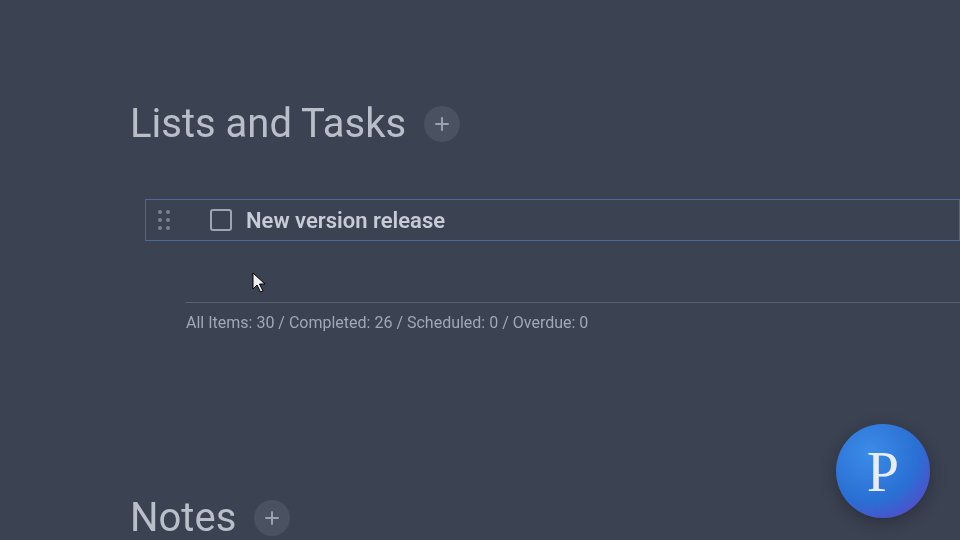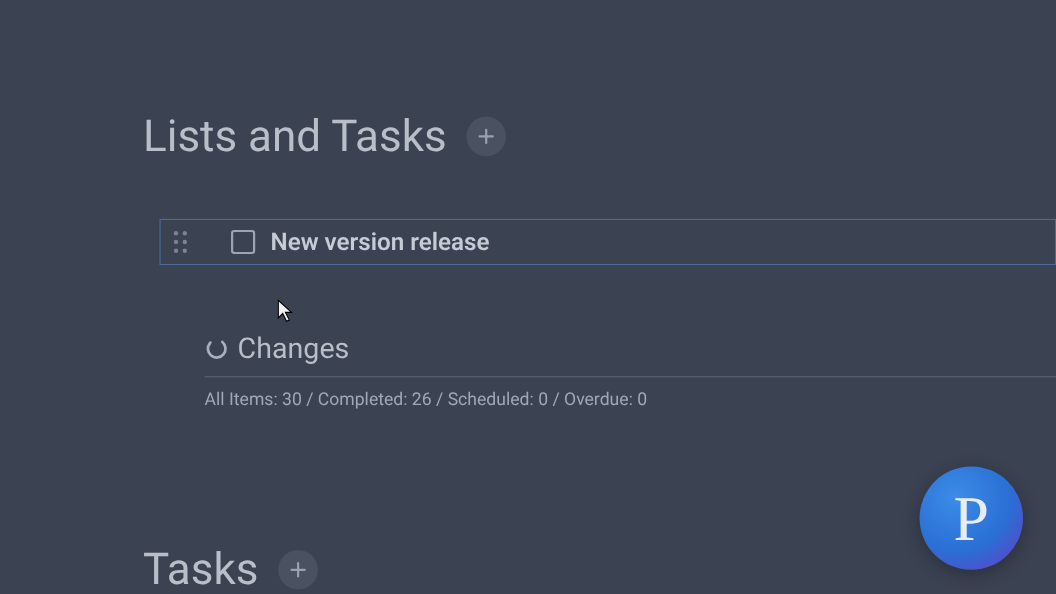--- a/index.html
+++ b/index.html
@@ -169,33 +169,27 @@
   </div>
   <div class="task-checkbox"></div>
   <span class="task-title">New version release</span>
 </div>
 
 <svg class="cursor" width="20" height="24" viewBox="0 0 20 24">
   <path d="M1 1 L1 17 L5 13 L8.5 20 L11 19 L7.5 12 L13 12 Z" fill="#f0f0f0" stroke="#000" stroke-width="1"></path>
 </svg>
 
 <div class="sublist">
-  <div class="sublist-header">
-    <svg width="22" height="22" viewBox="0 0 22 22">
-      <circle cx="11" cy="11" r="8" fill="none" stroke="#a8b0bf" stroke-width="2.5" stroke-dasharray="38 12" stroke-linecap="round" transform="rotate(-50 11 11)"></circle>
-    </svg>
-    <span class="sublist-title">Changes</span>
-  </div>
   <hr class="divider">
   <div class="stats">All Items: 30 / Completed: 26 / Scheduled: 0 / Overdue: 0</div>
 </div>
 
 <div class="notes-section">
   <div class="section-header">
-    <h2 class="section-title">Tasks</h2>
+    <h2 class="section-title">Notes</h2>
     <button class="add-button">
       <svg viewBox="0 0 16 16">
         <path d="M8 2 L8 14 M2 8 L14 8" stroke="#9aa2b2" stroke-width="2" stroke-linecap="round" fill="none"></path>
       </svg>
     </button>
   </div>
 </div>
 
 <div class="logo">
   <span class="logo-p">P</span>

